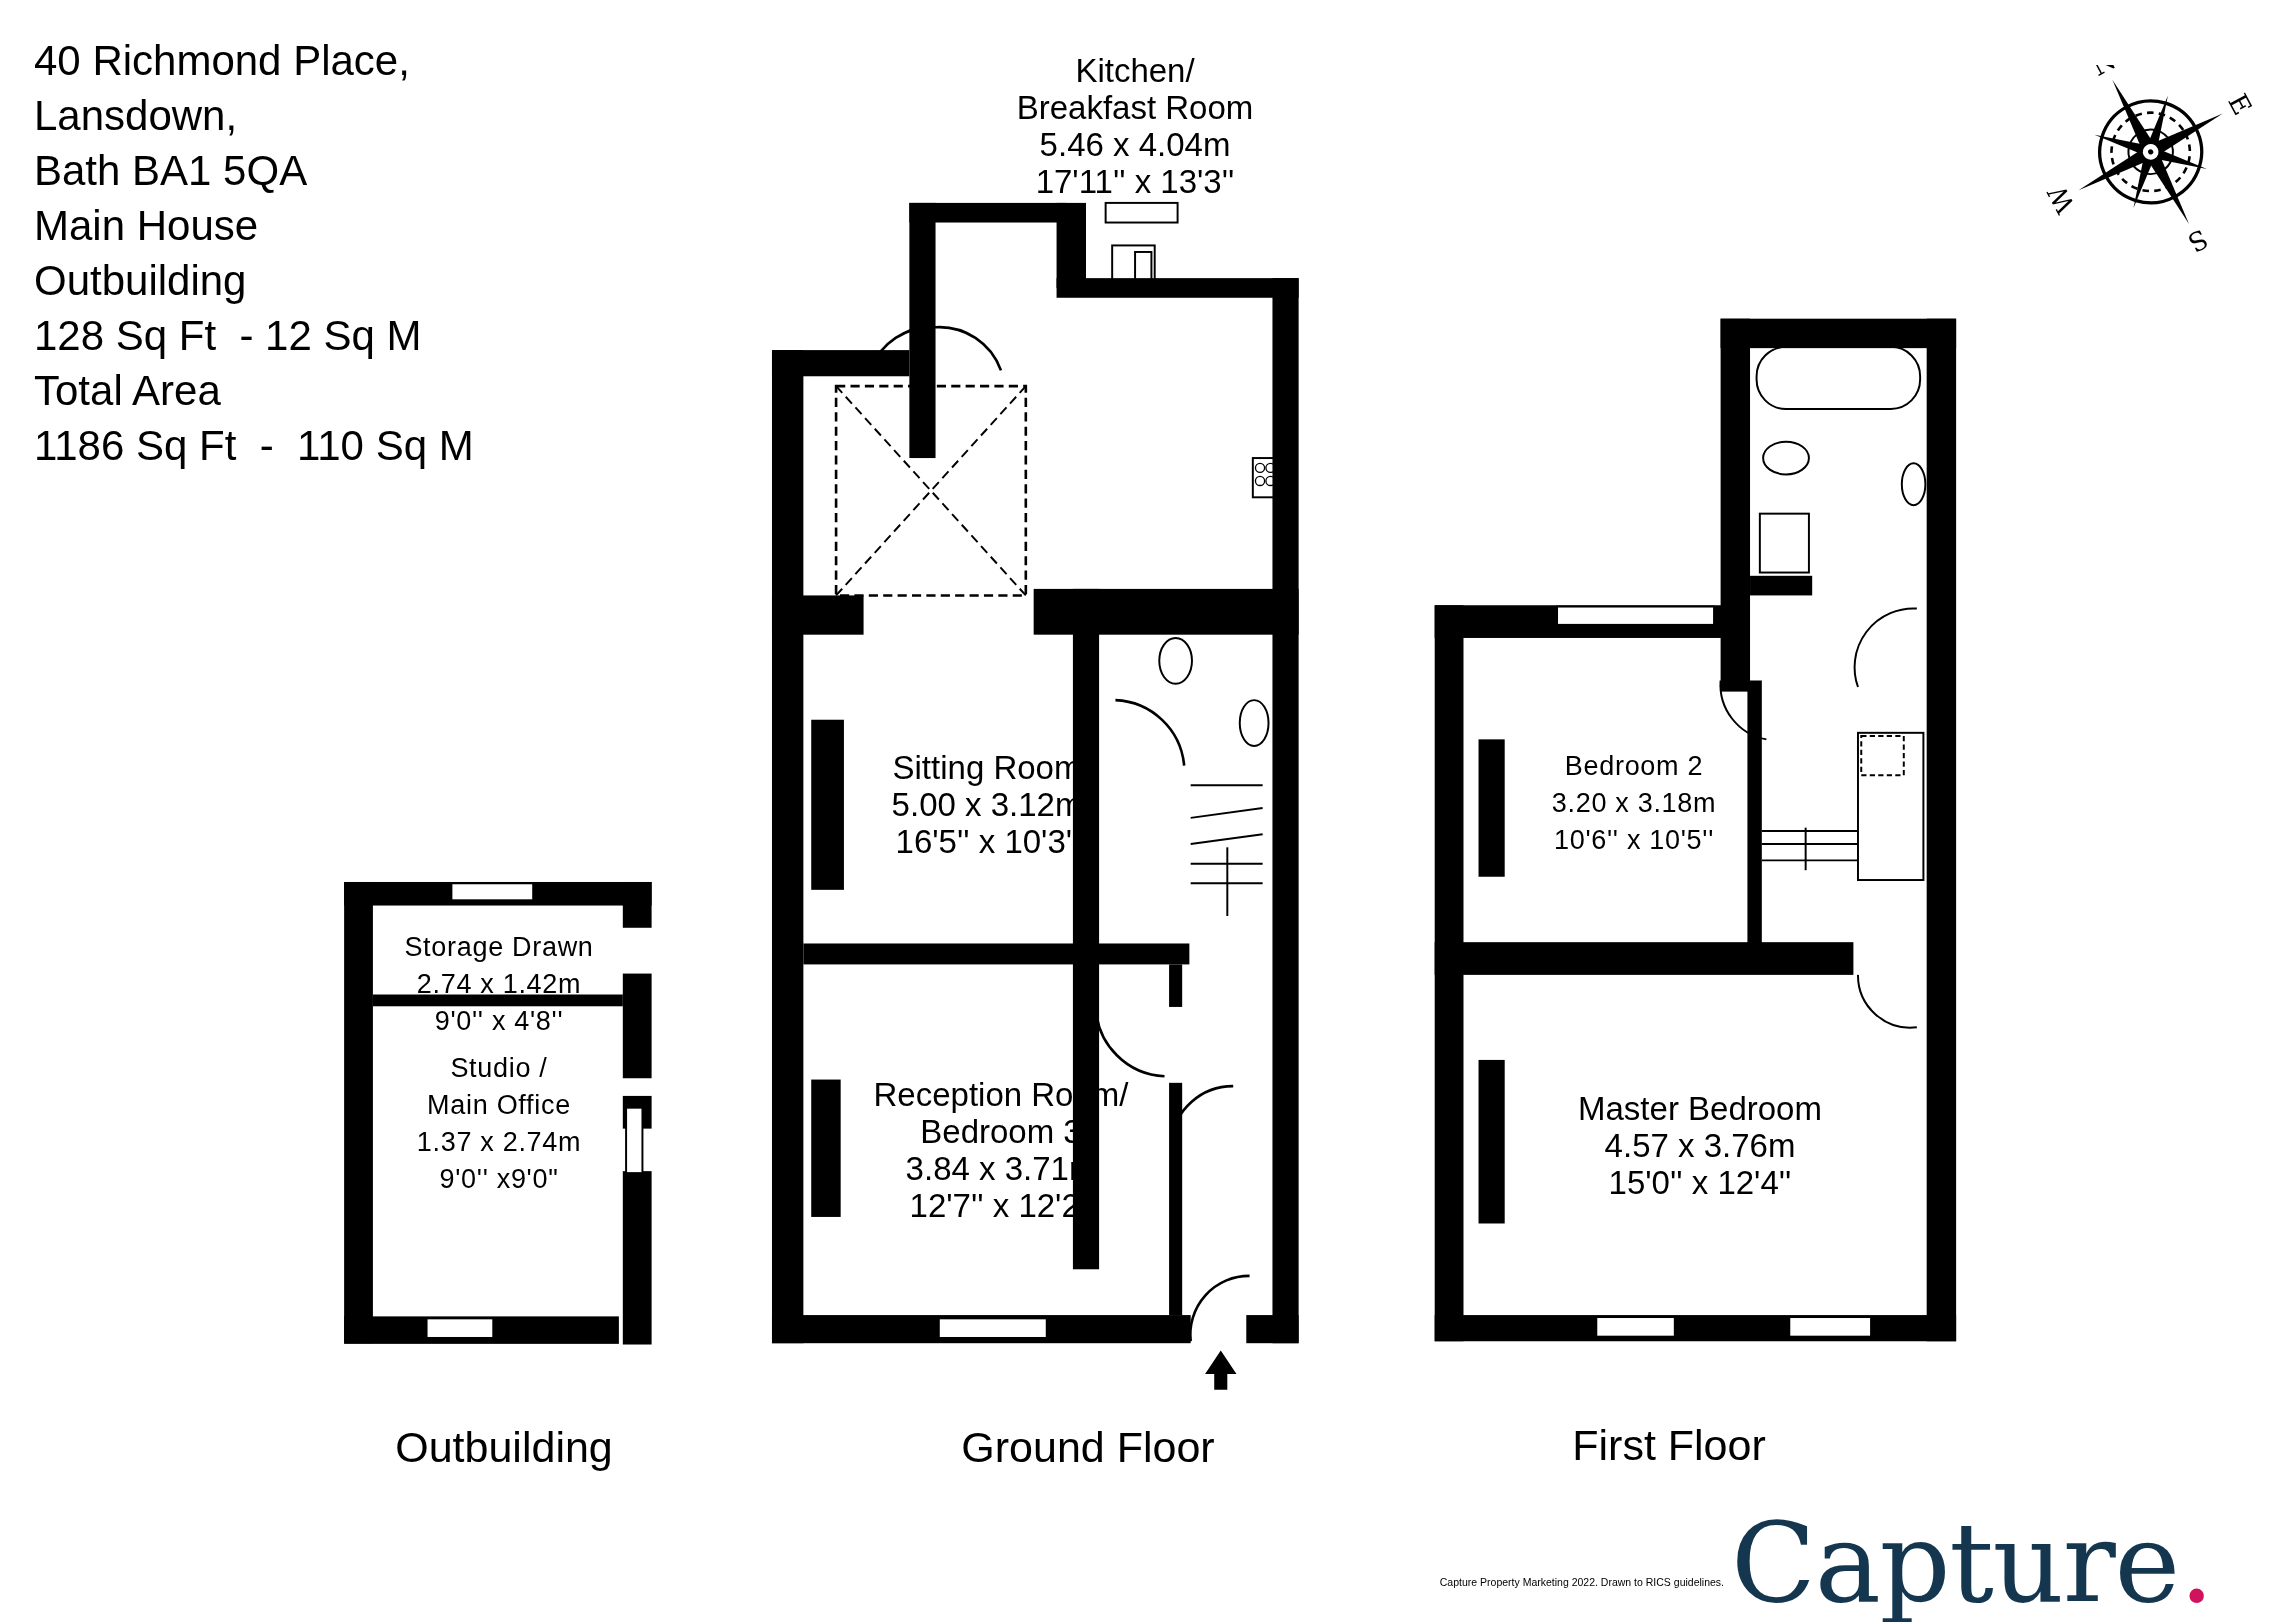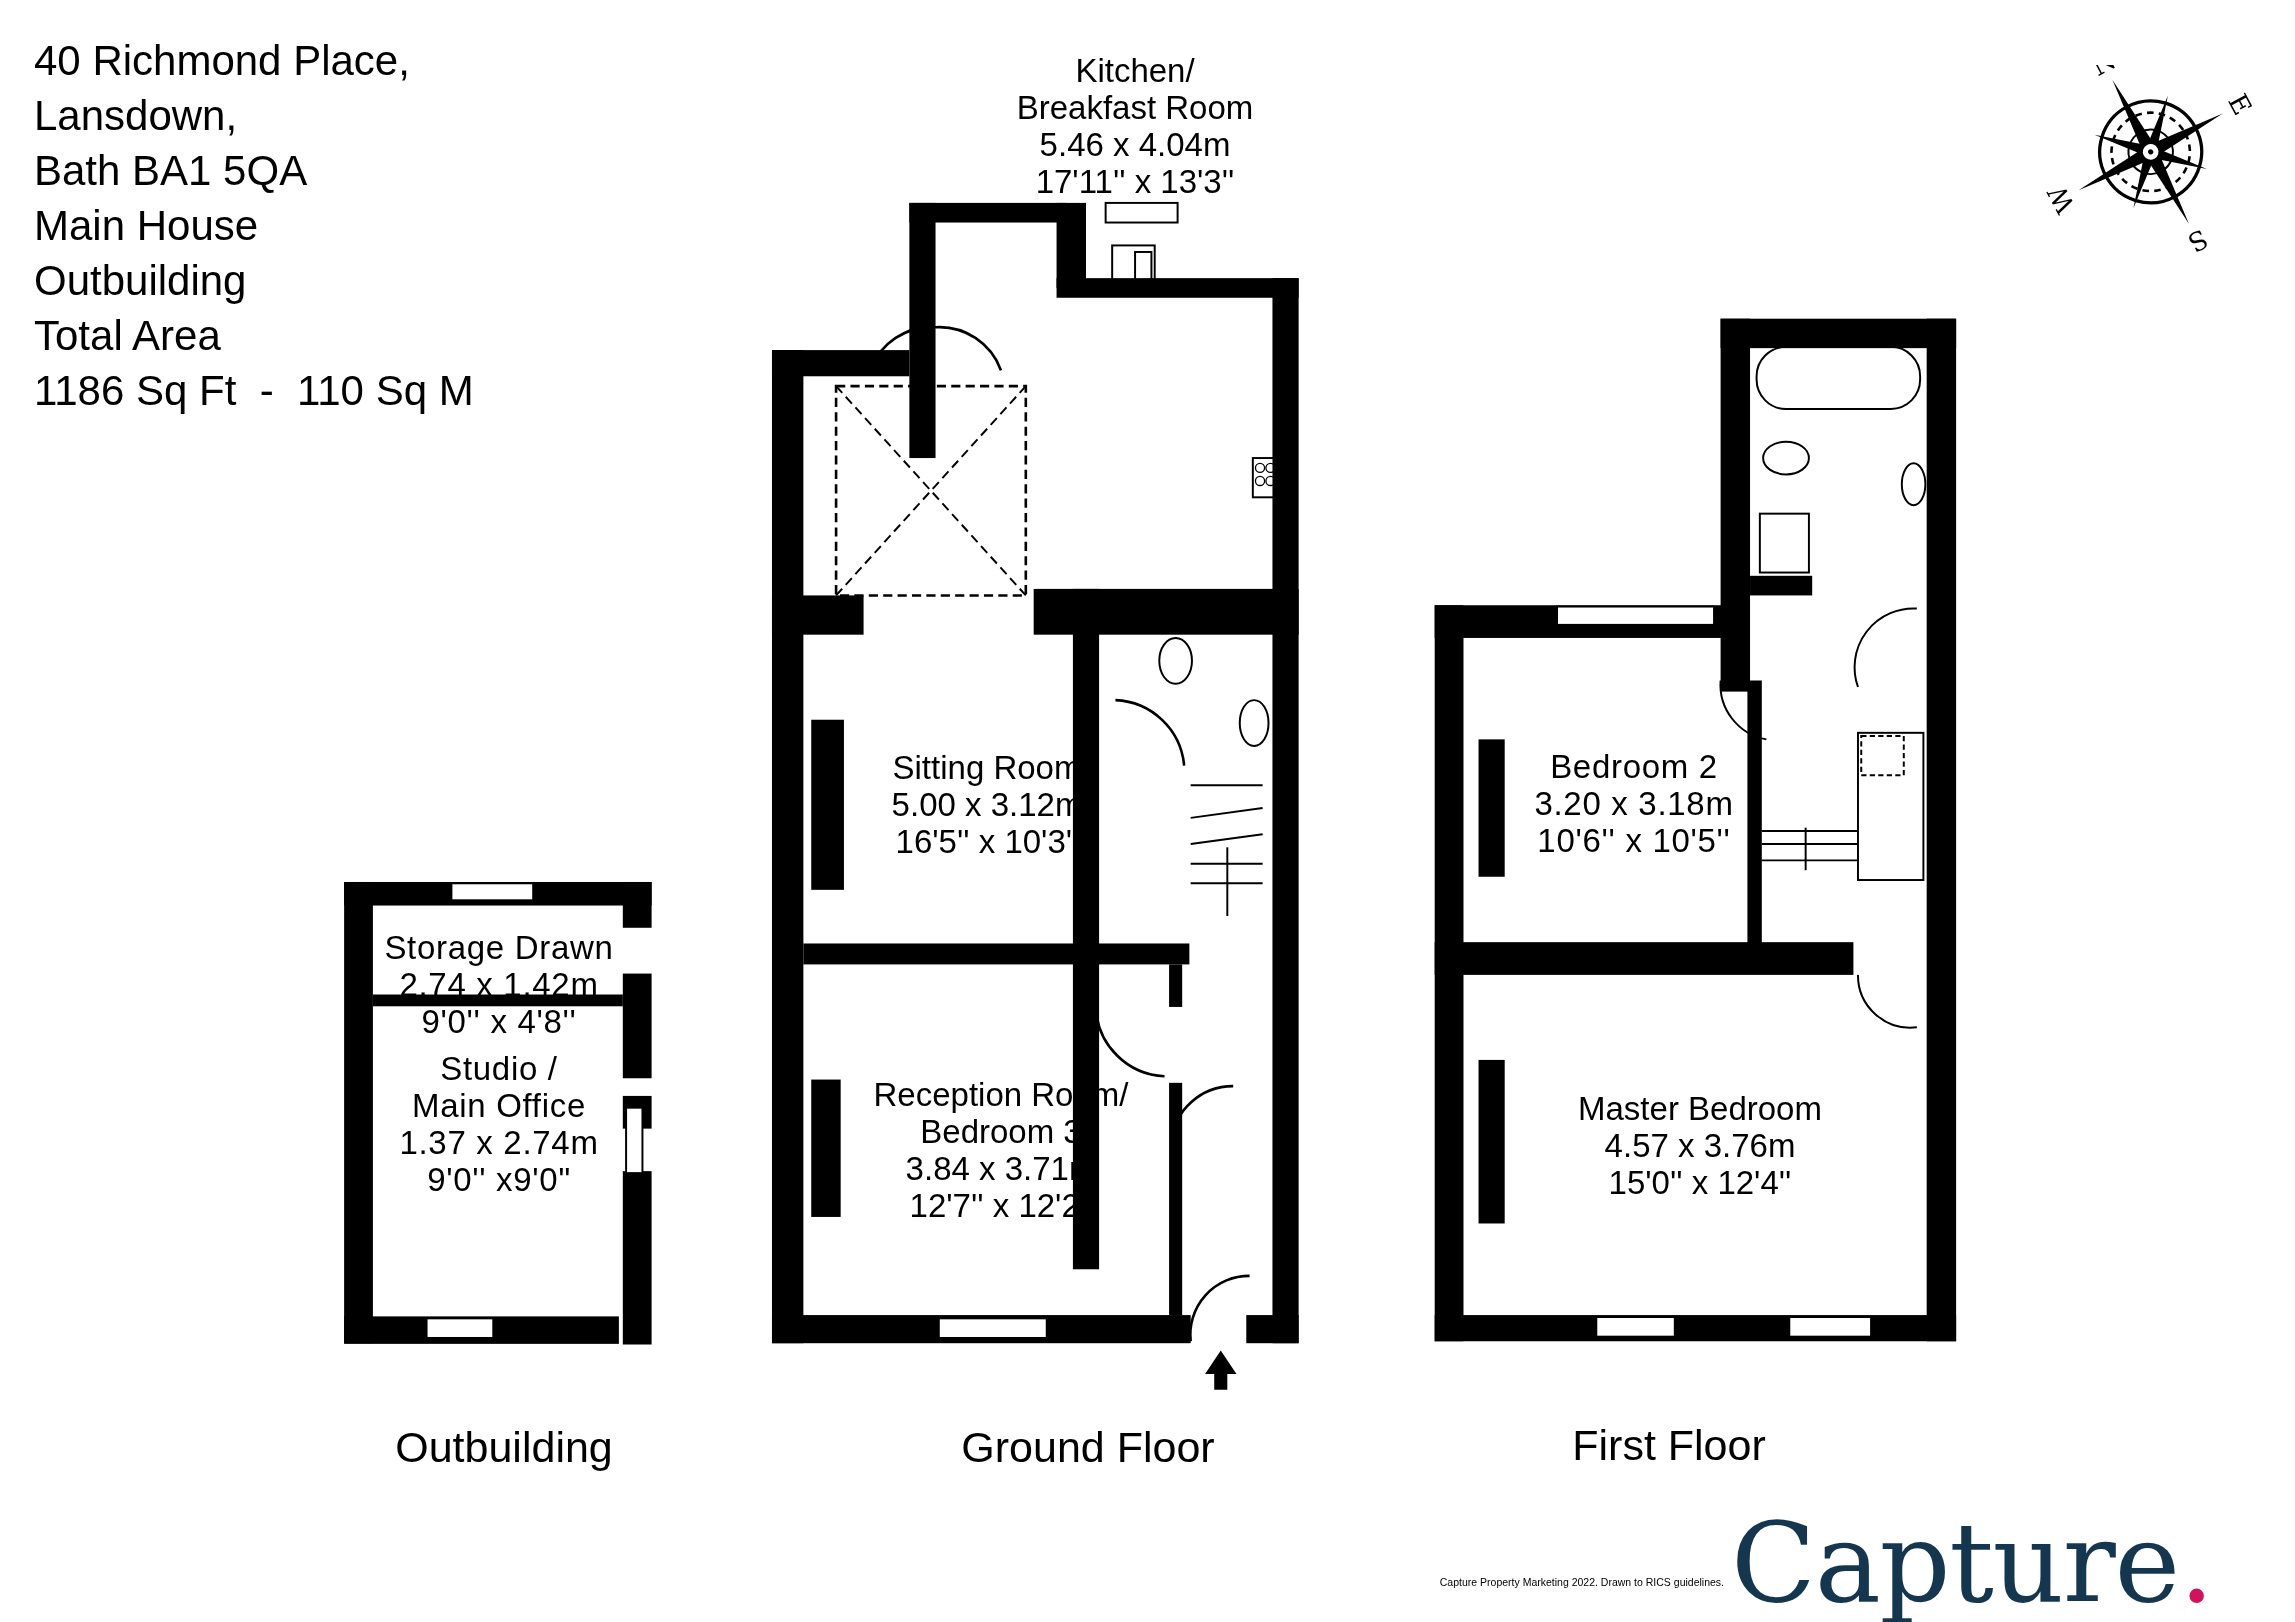--- a/index.html
+++ b/index.html
@@ -3,36 +3,37 @@
 <meta charset="utf-8">
 <style>
   html, body { margin: 0; padding: 0; background: #ffffff; }
   body { width: 2295px; height: 1622px; position: relative; overflow: hidden;
          font-family: "Liberation Sans", "DejaVu Sans", sans-serif; color: #000; }
   .summary { position: absolute; left: 34px; top: 33px; font-size: 42px; line-height: 55px; }
   .summary div { white-space: pre; }
   .plan { position: absolute; left: 0; top: 0; width: 2295px; height: 1622px; }
   .room-label { position: absolute; text-align: center; font-size: 33px; line-height: 37px; transform: translateX(-50%); white-space: nowrap; }
   .room-label .dim { display: block; }
-  .outb-label { font-size: 33px; line-height: 37px; letter-spacing: 0.7px; }
+  .outb-label { font-size: 27px; line-height: 37px; letter-spacing: 0.7px; }
   .floor-title { position: absolute; font-size: 43px; transform: translateX(-50%); white-space: nowrap; }
   .footer-note { position: absolute; right: 571px; top: 1536px; text-align: right; font-size: 10.5px; line-height: 18.3px; white-space: pre; }
   .brand { position: absolute; left: 1731px; top: 1498px; font-family: "DejaVu Serif", "Liberation Serif", serif; font-size: 111px; color: #14364f; letter-spacing: -1.3px; }
   .brand .dot { color: #d1125d; }
   .compass { position: absolute; left: 2029px; top: 65px; width: 229px; height: 209px; }
 </style>
 </head>
 <body>
 
 <div class="summary">
   <div>40 Richmond Place,</div>
   <div>Lansdown,</div>
   <div>Bath BA1 5QA</div>
   <div>Main House</div>
   <div>Outbuilding</div>
+  <div>128 Sq Ft  - 12 Sq M</div>
   <div>Total Area</div>
   <div>1186 Sq Ft  -  110 Sq M</div>
 </div>
 
 <svg class="plan" viewBox="0 0 3508 2479" xmlns="http://www.w3.org/2000/svg">
   <g fill="#000" stroke="none">
 
     <g>
       <rect x="526" y="1348" width="470" height="36"></rect>
       <rect x="526" y="1348" width="44" height="705"></rect>

